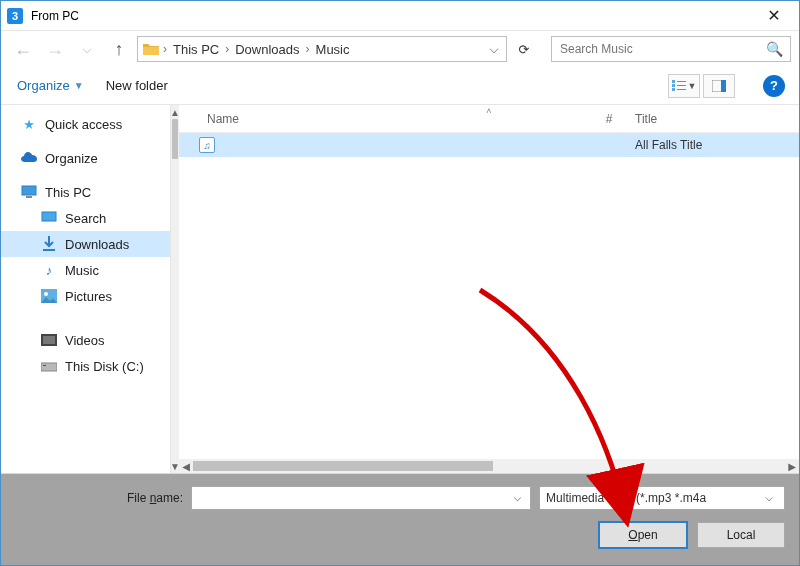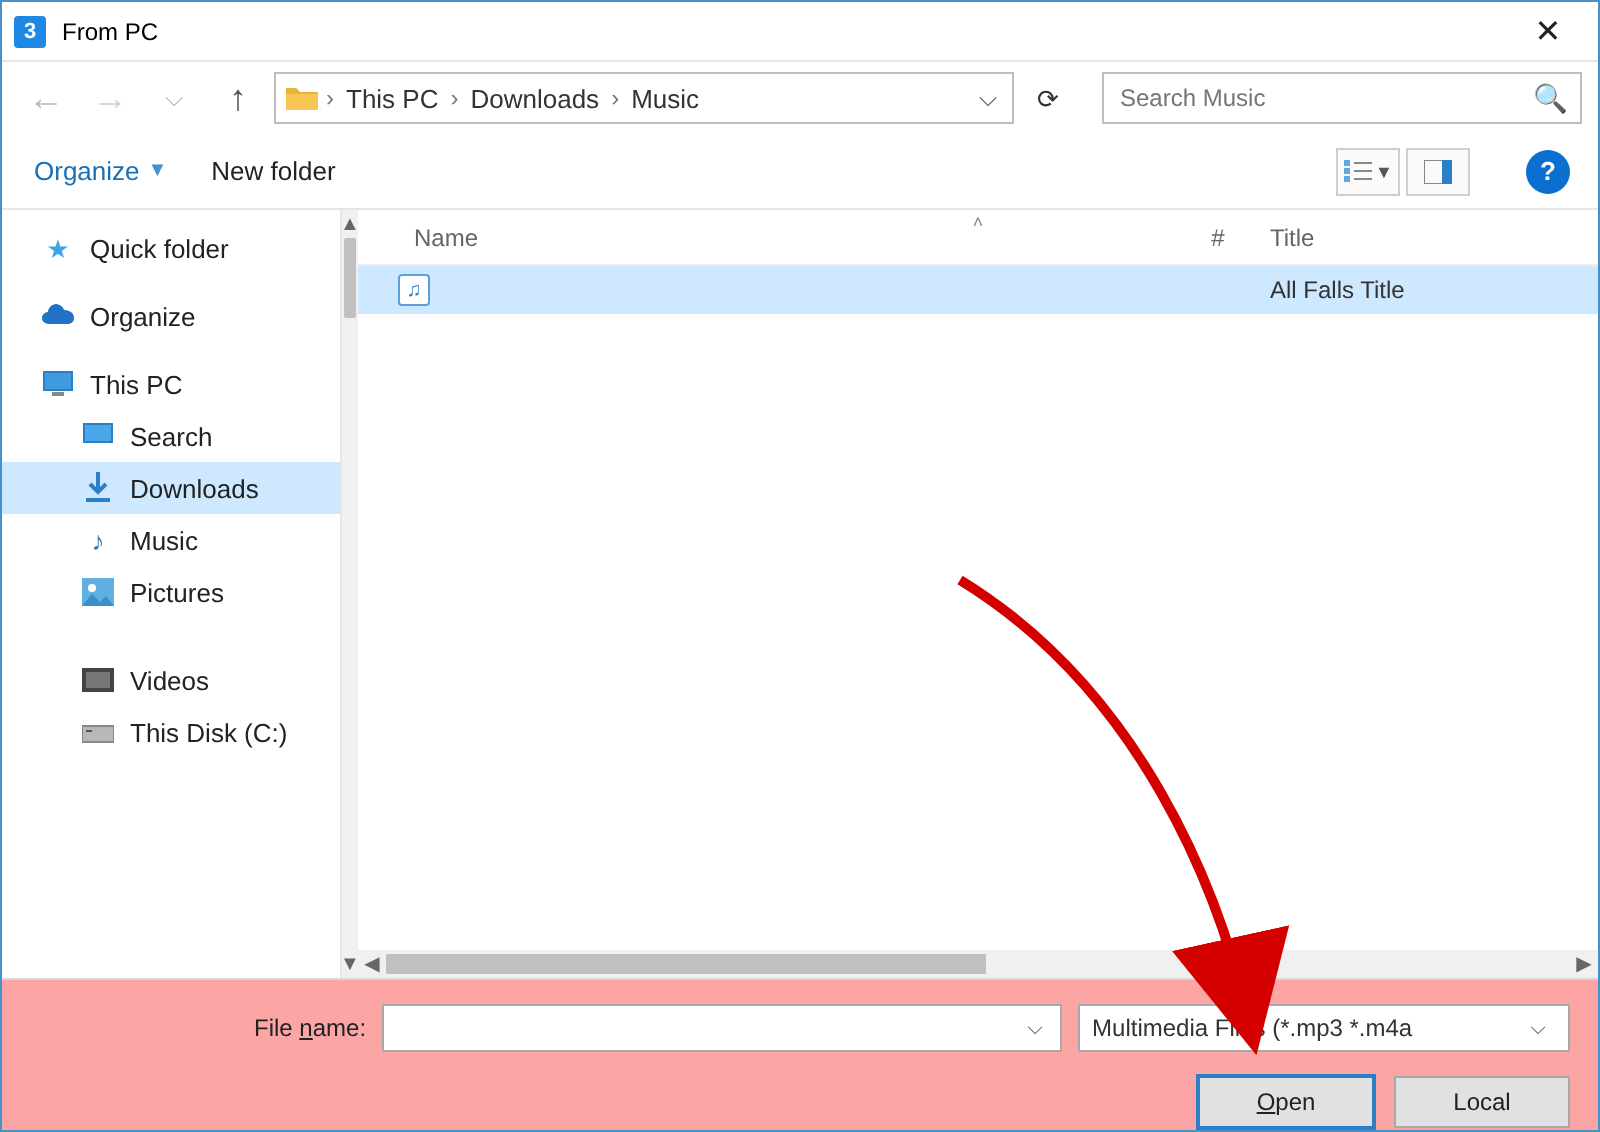--- a/index.html
+++ b/index.html
@@ -72,21 +72,21 @@
   .row .cell-title { width:170px; padding-left:6px; color:#333; }
   .file-icon { width:16px; height:16px; border:1px solid #5aa0e0; border-radius:2px; display:flex; align-items:center; justify-content:center; font-size:10px; color:#2b7fc6; background:#fff; }
 
   
   .hscroll { height:14px; background:#f0f0f0; display:flex; align-items:center; }
   .hscroll .arrow { width:14px; text-align:center; font-size:10px; color:#666; }
   .hscroll .track { flex:1; position:relative; height:12px; }
   .hscroll .thumb { position:absolute; top:1px; bottom:1px; left:0; width:300px; background:#c0c0c0; }
 
   
-  .footer { height:76px; background:#fca5a5; border-top:1px solid #d8d8d8; padding:12px 14px 12px 14px; display:flex; flex-direction:column; gap:12px; position:relative; }
+  .footer { height:92px; background:#a3a3a3; border-top:1px solid #d8d8d8; padding:12px 14px 12px 14px; display:flex; flex-direction:column; gap:12px; position:relative; }
   .fn-row { display:flex; align-items:center; gap:8px; margin-left:112px; }
   .fn-label { font-size:12px; color:#222; }
   .fn-label u { text-decoration:underline; }
   .fn-input { width:340px; height:24px; border:1px solid #a8a8a8; background:#fff; display:flex; align-items:center; padding:0 4px; }
   .fn-input input { border:none; outline:none; width:100%; font-size:12px; }
   .fn-dd { width:18px; text-align:center; color:#555; font-size:10px; }
   .ftype { flex:1; height:24px; border:1px solid #a8a8a8; background:#fff; display:flex; align-items:center; padding:0 6px; font-size:12px; color:#333; white-space:nowrap; overflow:hidden; }
   .btn-row { display:flex; gap:10px; justify-content:flex-end; }
   .btn { width:88px; height:26px; border:1px solid #a8a8a8; background:#e1e1e1; display:flex; align-items:center; justify-content:center; font-size:12px; color:#222; }
   .btn.primary { border:1px solid #2b7fc6; outline:1px solid #2b7fc6; }
@@ -171,21 +171,21 @@
       </div>
     </div>
     <div class="help-btn">?</div>
   </div>
 
   <div class="body">
 
     <div class="navpane">
       <div class="nav-item grouplabel">
         <span class="ico star">★</span>
-        <span>Quick folder</span>
+        <span>Quick access</span>
       </div>
       <div style="height:8px"></div>
       <div class="nav-item grouplabel">
         <span class="ico onedrive">
           <svg width="16" height="12" viewBox="0 0 16 12">
               <path d="M4 10c-2 0-4-1-4-3s2-3 3-3c0-2 2-4 4-4s4 2 4 3c2 0 5 1 5 4s-3 3-4 3z" fill="#2172c4"></path>
             </svg>
         </span>
         <span>Organize</span>
       </div>

